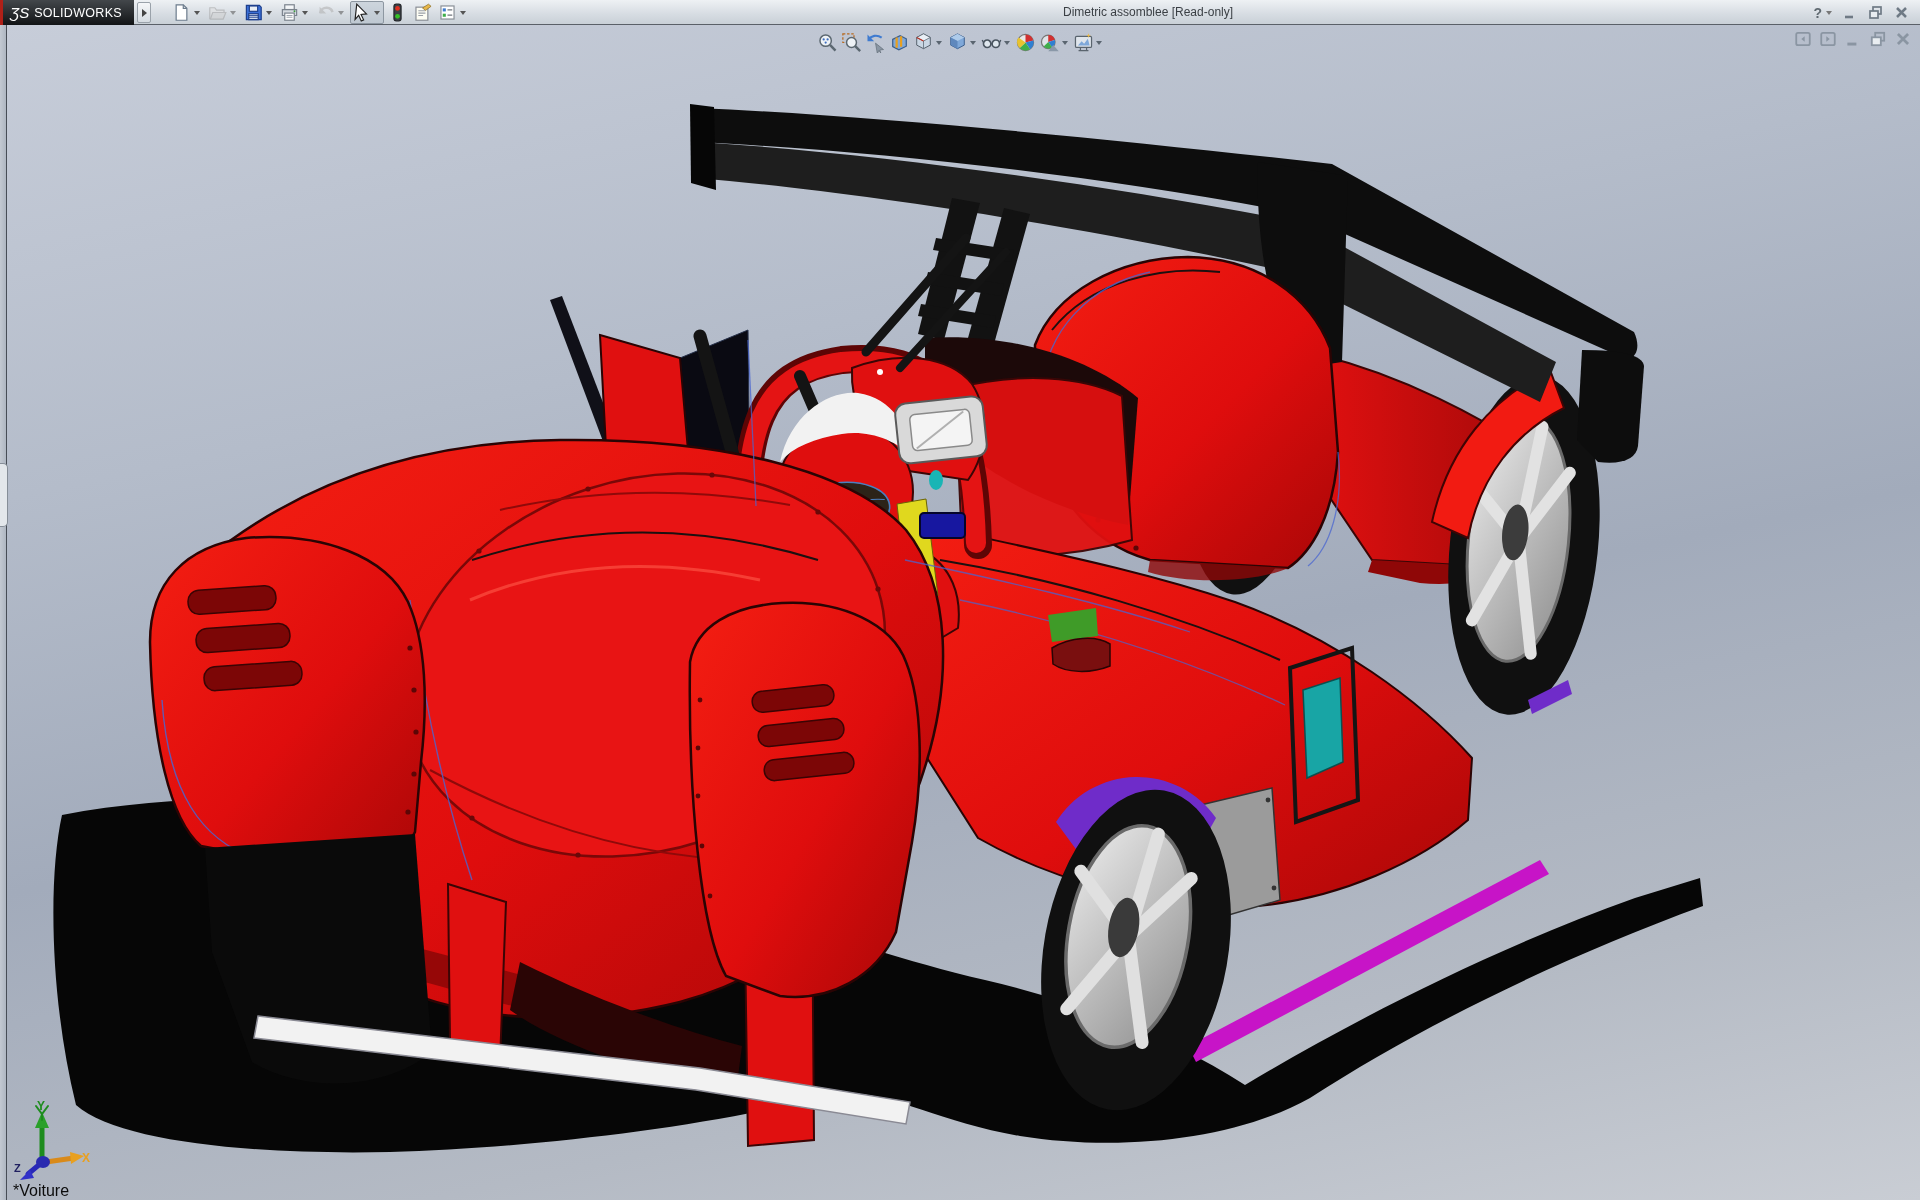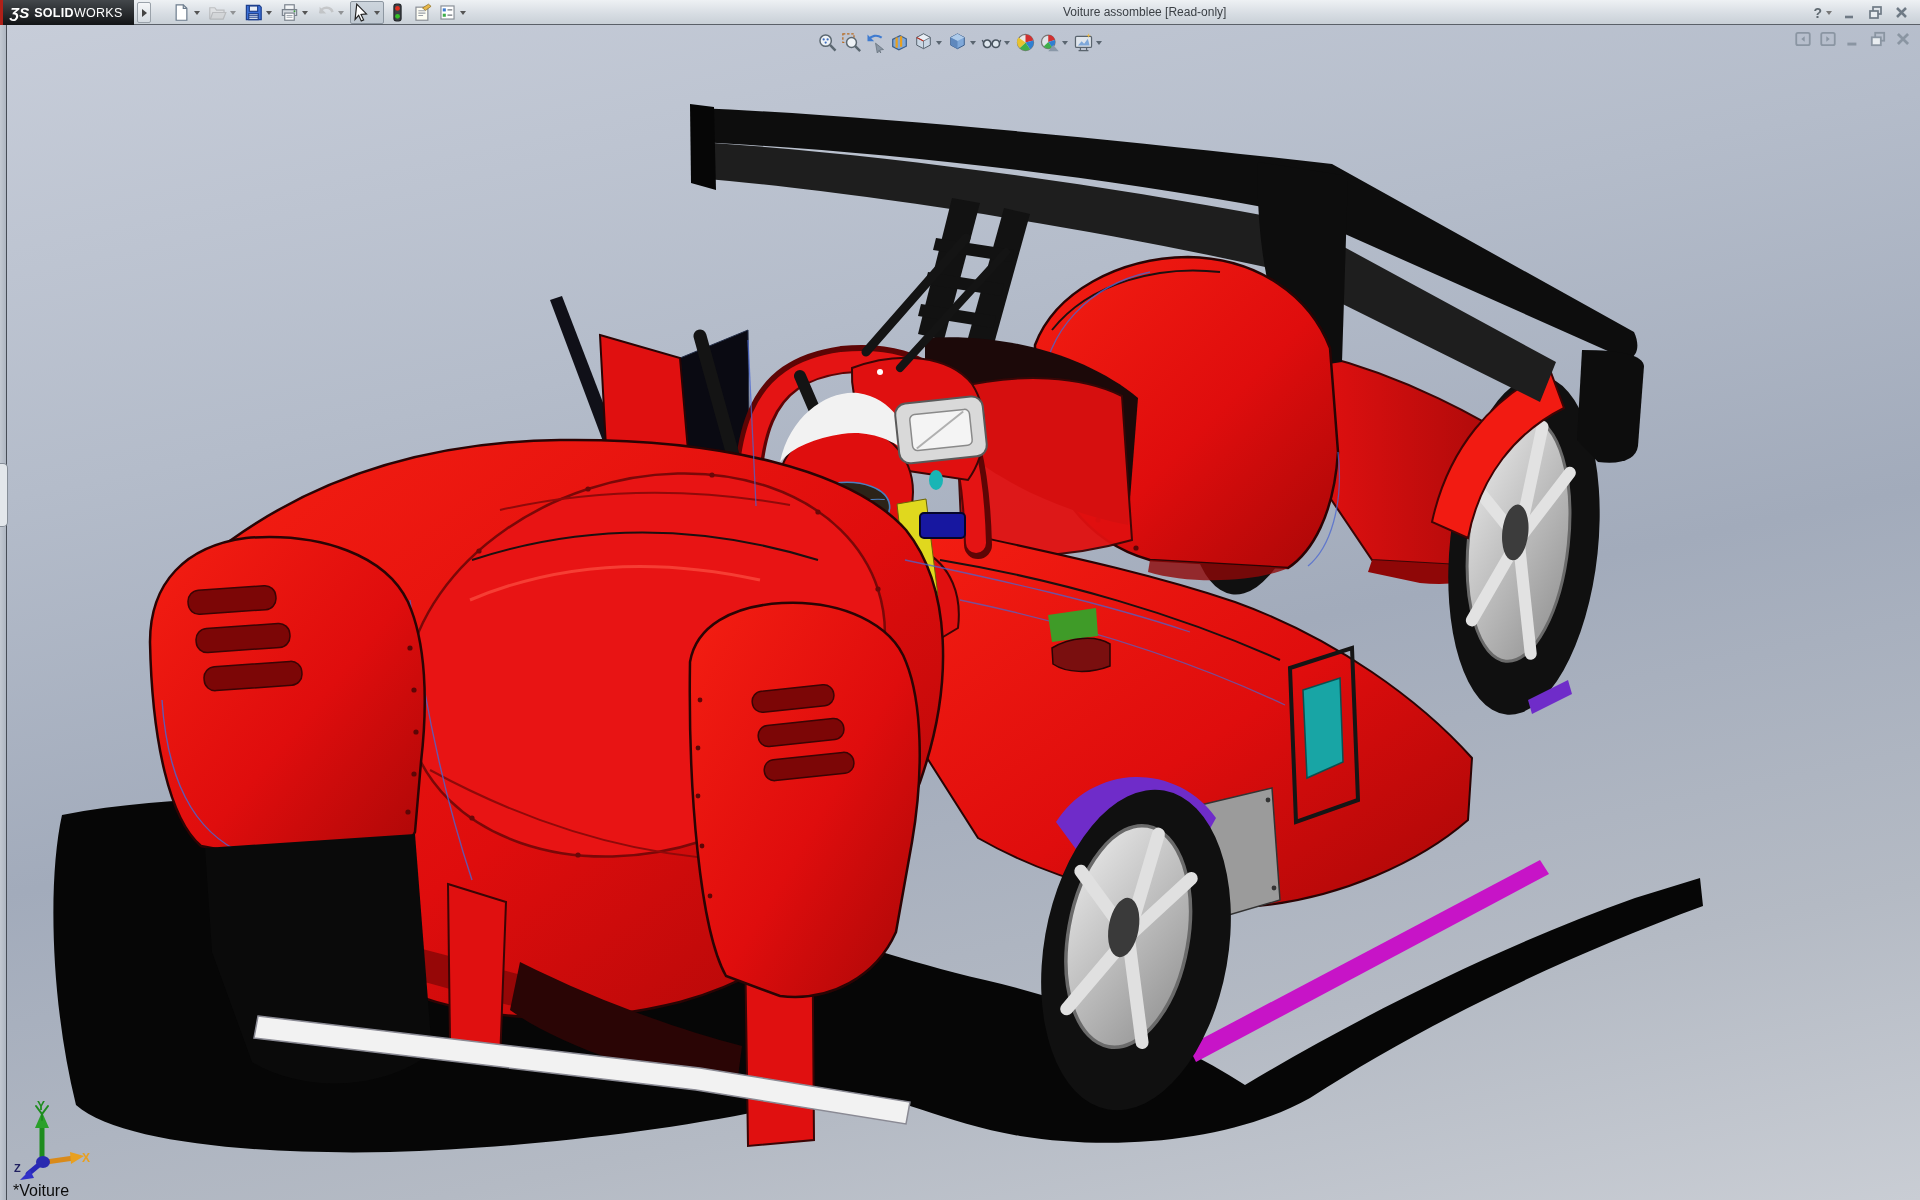--- a/index.html
+++ b/index.html
@@ -5,23 +5,23 @@
   html,body{margin:0;padding:0;width:1920px;height:1200px;overflow:hidden;
     font-family:"Liberation Sans",sans-serif;background:#9aa3b1;}
   *{box-sizing:border-box;}
 
   
   .titlebar{position:absolute;left:0;top:0;width:1920px;height:25px;
     background:linear-gradient(#eef1f4,#d6dce2 60%,#c9d0d7);
     border-bottom:1px solid #5a6068;z-index:30;}
   .logo{position:absolute;left:0;top:0;height:25px;width:134px;display:flex;align-items:center;
     background:linear-gradient(#43474b,#121416);border-left:3px solid #b02018;padding-left:7px;gap:5px;}
-  .logo .mark{color:#fff;font-weight:bold;font-style:italic;font-size:15px;}
+  .logo .mark{color:#fff;font-weight:normal;font-style:italic;font-size:15px;}
   .logo .brand{color:#fff;font-size:12.5px;letter-spacing:.3px;}
-  .logo .brand b{font-weight:bold;}
+  .logo .brand b{font-weight:normal;}
   .flyout{position:absolute;left:137px;top:2px;width:14px;height:21px;
     background:linear-gradient(#f5f7f9,#d6dce2);border:1px solid #9aa2aa;border-radius:2px;
     display:flex;align-items:center;justify-content:center;}
   .flyout .tri{width:0;height:0;border-left:5px solid #444;border-top:4px solid transparent;border-bottom:4px solid transparent;}
 
   .main-toolbar{position:absolute;left:170px;top:0;height:25px;display:flex;align-items:center;}
   .tb-btn{height:23px;display:flex;align-items:center;padding:0 1px;margin-right:2px;border:1px solid transparent;border-radius:2px;}
   .tb-btn .ic{width:19px;height:19px;display:inline-block;}
   .tb-btn .ic svg{width:19px;height:19px;}
   .tb-btn .dd{width:11px;height:19px;display:flex;align-items:center;justify-content:center;}
@@ -174,21 +174,21 @@
             <rect x="4" y="4.5" width="2.6" height="2.6" fill="#3f7bd0"></rect>
             <rect x="4" y="9" width="2.6" height="2.6" fill="#3fae4a"></rect>
             <path d="M8 5.8h4M8 10.2h4" stroke="#70767e"></path>
           </svg></span>
         <span class="dd">
           <i></i>
         </span>
       </div>
     </div>
 
-  <div class="title-text">Voiture assomblee [Read-only]</div>
+  <div class="title-text">Dimetric assomblee [Read-only]</div>
 
   <div class="win-controls">
     <span class="help">
       <span>?</span>
       <span class="dd"></span>
     </span>
     <span class="wc"><svg viewBox="0 0 17 17">
           <path d="M4 13h8" stroke="#6f7a85" stroke-width="2.6"></path>
         </svg></span>
     <span class="wc"><svg viewBox="0 0 17 17">

